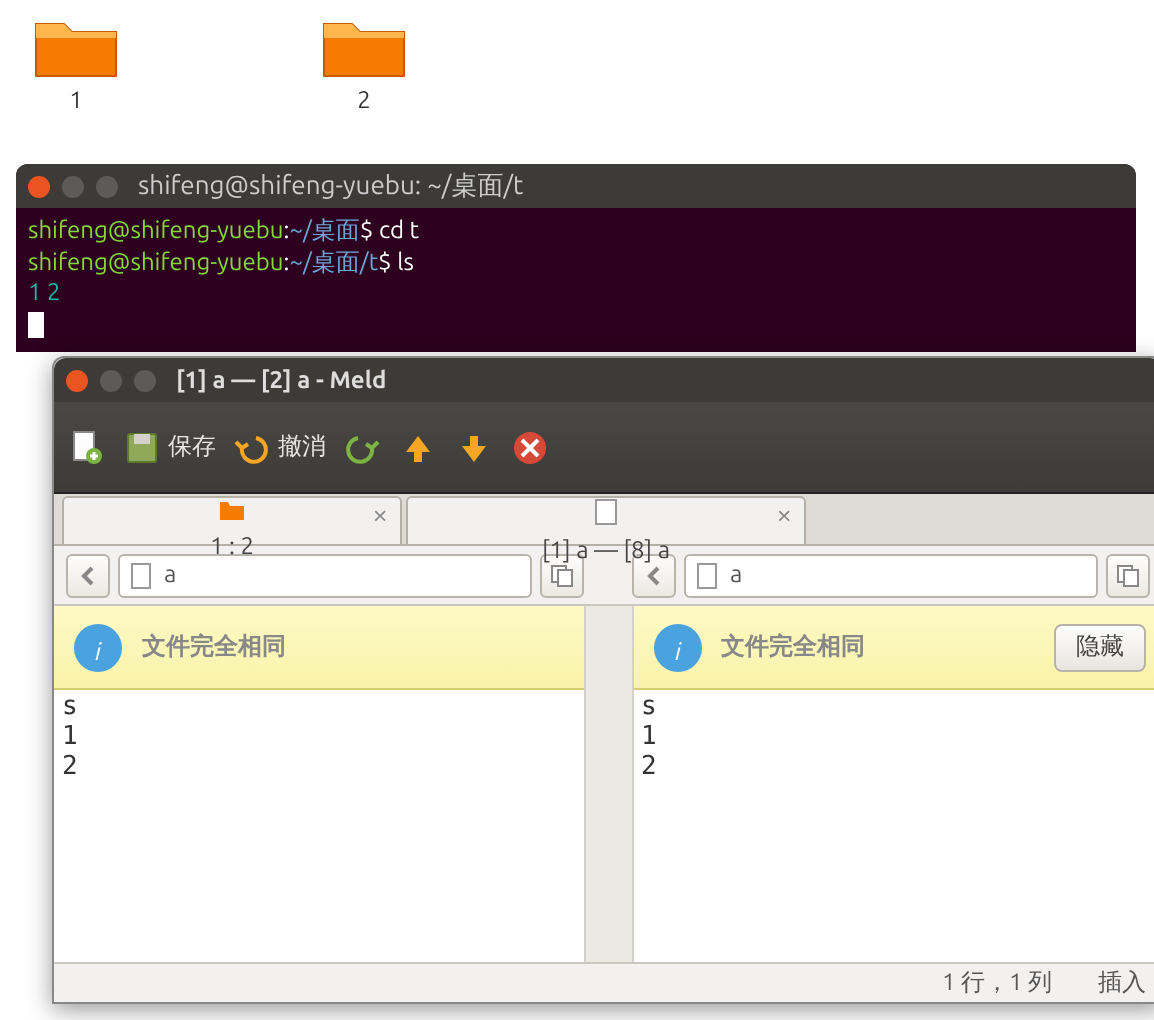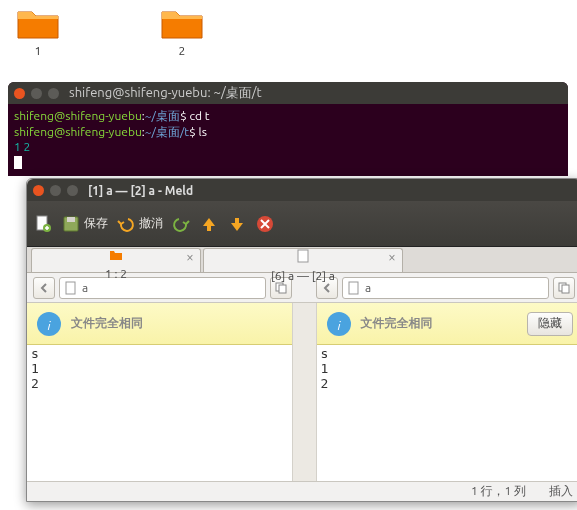--- a/index.html
+++ b/index.html
@@ -171,21 +171,21 @@
       <div class="tab-folder-ic"><svg viewBox="0 0 14 12">
             <path d="M1 2 L5 2 L6 4 L13 4 L13 11 L1 11 Z" fill="#f57c00"></path>
           </svg></div>
       <span class="tab-label">1 : 2</span>
       <span class="tab-close">×</span>
     </div>
     <div class="tab" style="min-width:200px">
       <div class="tab-doc-ic"><svg viewBox="0 0 12 14">
             <rect x="1" y="1" width="10" height="12" fill="#fff" stroke="#999"></rect>
           </svg></div>
-      <span class="tab-label">[6] a — [2] a</span>
+      <span class="tab-label">[1] a — [8] a</span>
       <span class="tab-close">×</span>
     </div>
   </div>
 
   <div class="pathrow">
     <div class="path-half">
       <div class="nav-ic">
           <svg width="14" height="14" viewBox="0 0 14 14">
             <path d="M9 3 L5 7 L9 11" fill="none" stroke="#888" stroke-width="2"></path>
           </svg>

